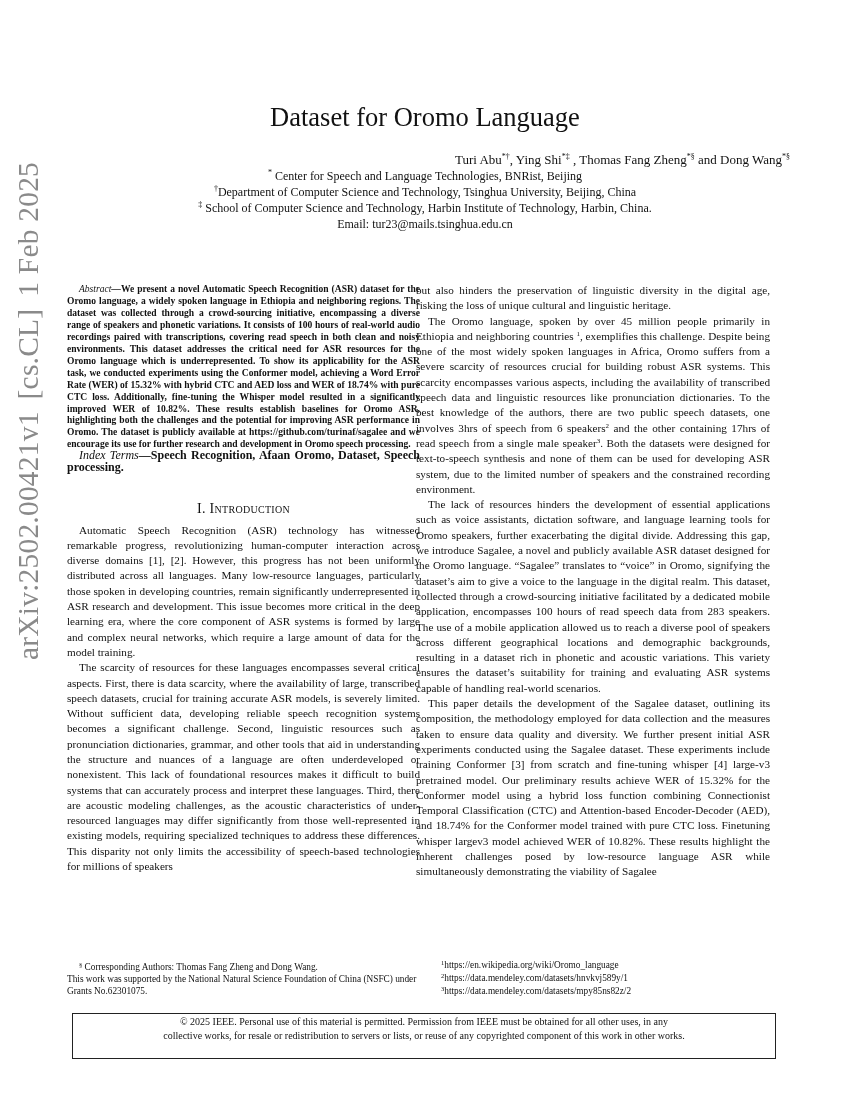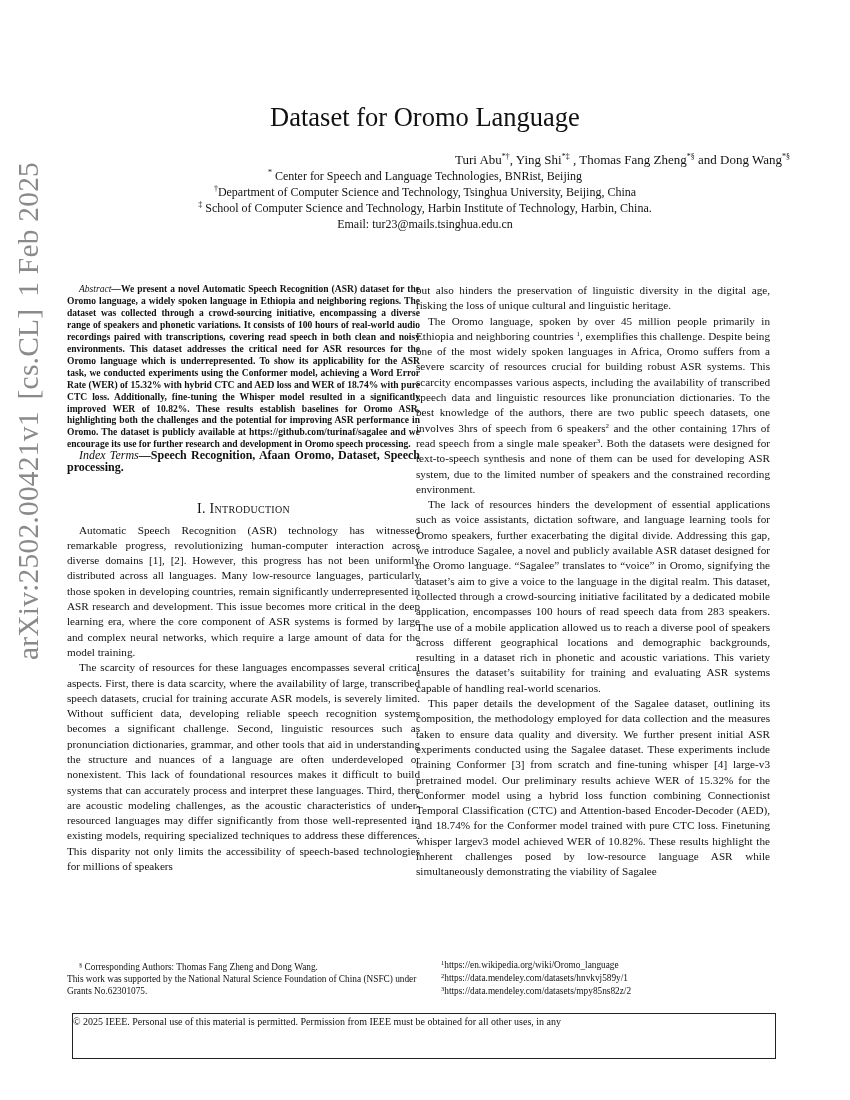--- a/index.html
+++ b/index.html
@@ -118,20 +118,21 @@
     .copyright-box {
       position: absolute;
       left: 72px;
       top: 1013px;
       width: 704px;
       height: 46px;
       border: 1px solid #222;
       box-sizing: border-box;
       font-size: 10px;
       line-height: 14.2px;
+      text-align: center;
       padding-top: 1px;
     }
     .copyright-box div { white-space: nowrap; }
   </style>
 </head>
 <body>
 
 <div class="arxiv-stamp">
   <span>arXiv:2502.00421v1</span><span>[cs.CL]</span><span>1 Feb 2025</span>
 </div>
@@ -173,13 +174,14 @@
 </div>
 
 <div class="footnotes-right">
   <div><sup>1</sup><span>https://en.wikipedia.org/wiki/Oromo_language</span></div>
   <div><sup>2</sup><span>https://data.mendeley.com/datasets/hnvkvj589y/1</span></div>
   <div><sup>3</sup><span>https://data.mendeley.com/datasets/mpy85ns82z/2</span></div>
 </div>
 
 <div class="copyright-box">
   <div>© 2025 IEEE. Personal use of this material is permitted. Permission from IEEE must be obtained for all other uses, in any</div>
+  <div>collective works, for resale or redistribution to servers or lists, or reuse of any copyrighted component of this work in other works.</div>
 </div>
 
 </body></html>

